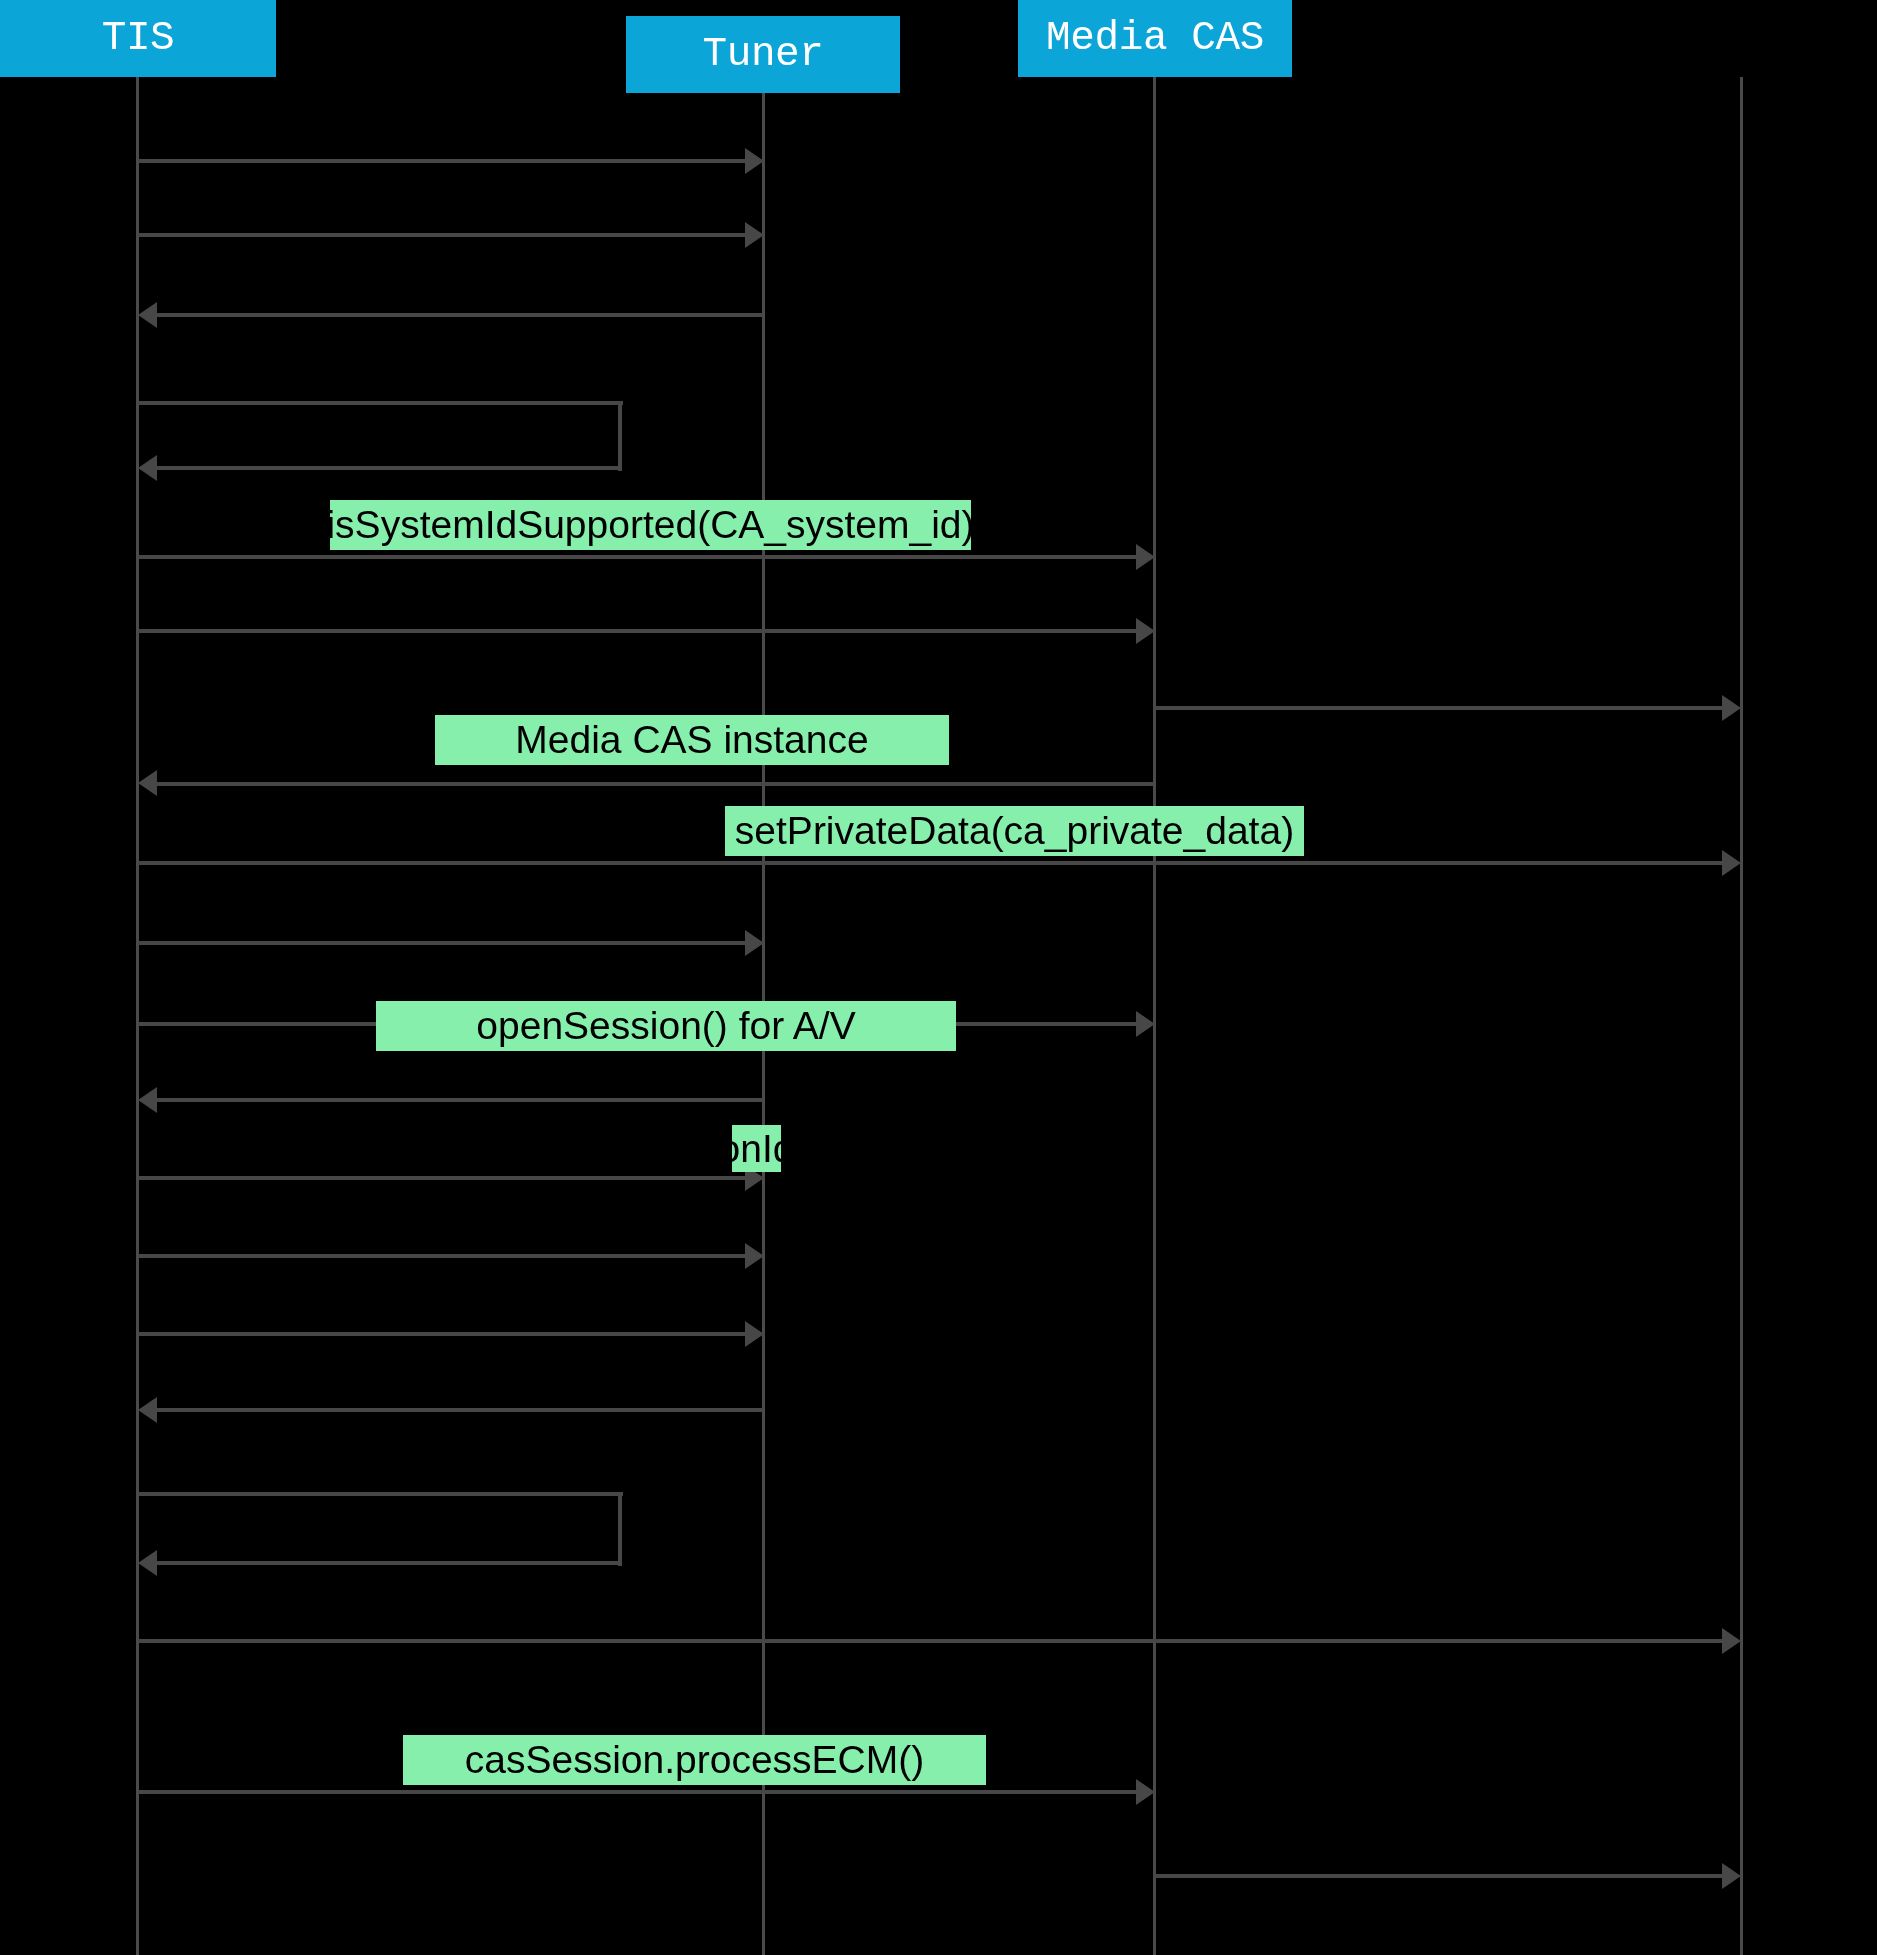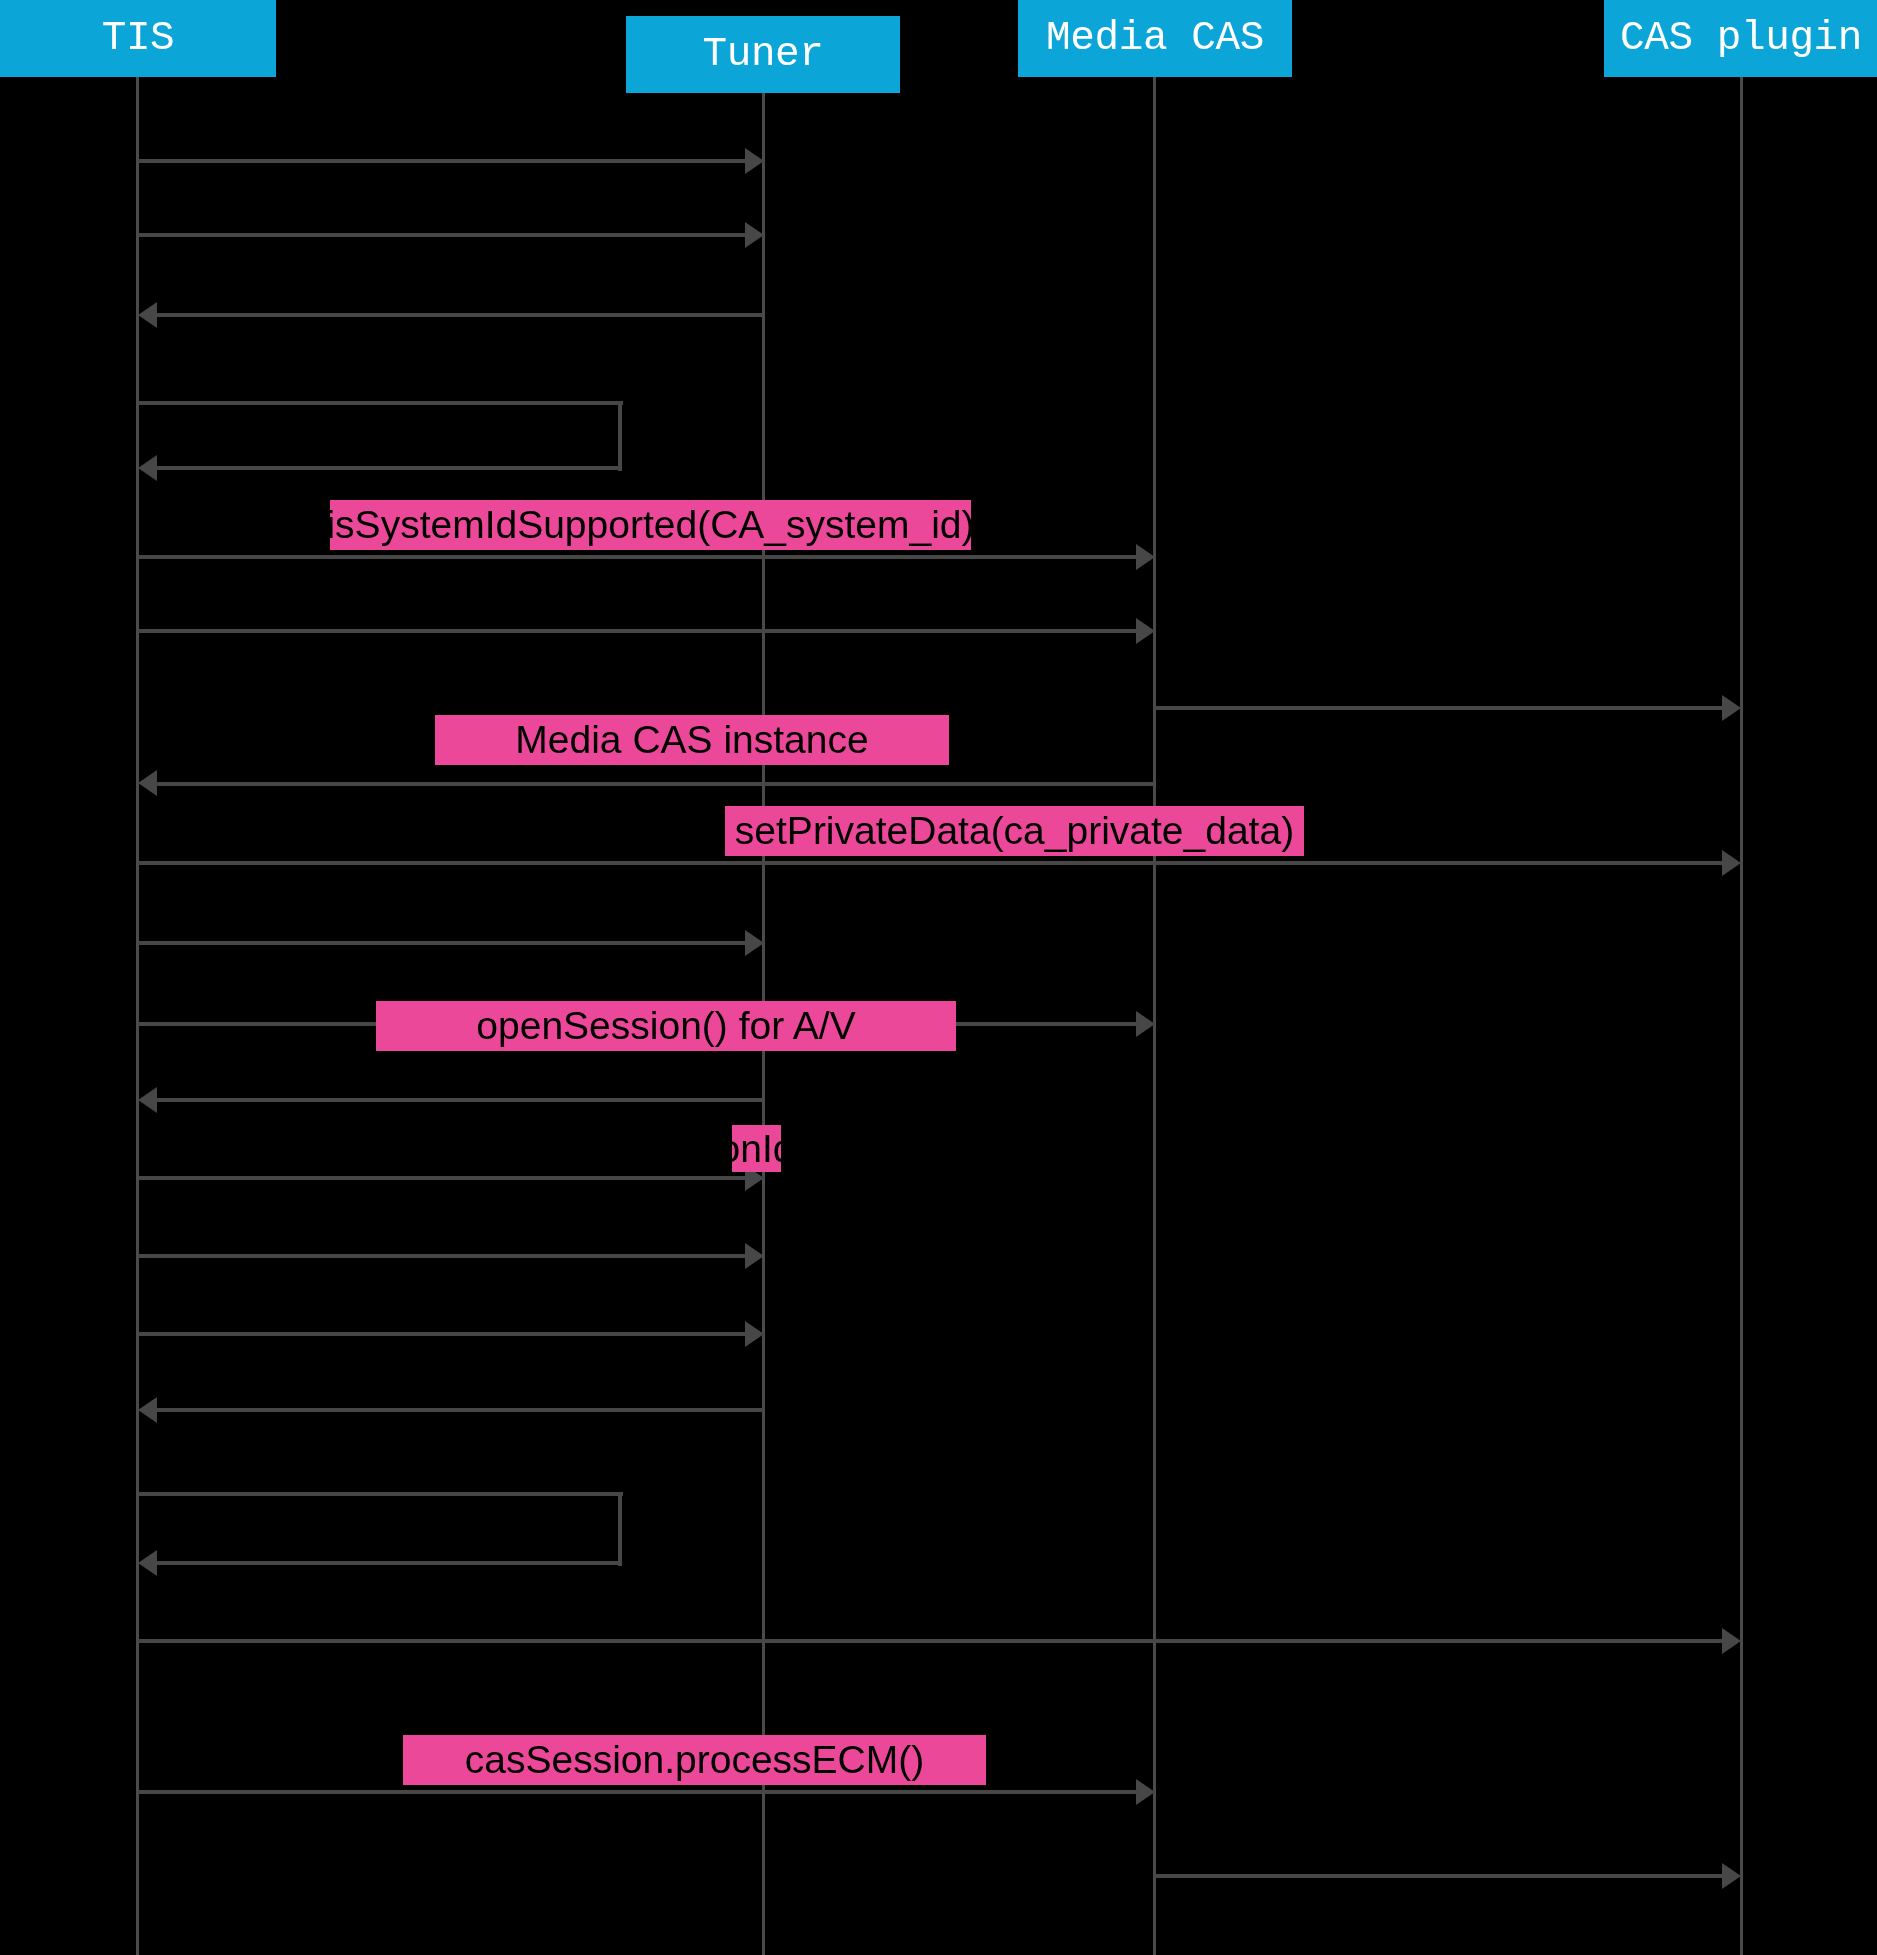--- a/index.html
+++ b/index.html
@@ -29,41 +29,40 @@
   }
   .arrow-head.left{
     border-top:13.3px solid transparent;
     border-bottom:13.3px solid transparent;
     border-right:19px solid #474747;
   }
   .self-v{
     position:absolute;width:4.3px;background:#474747;
   }
   .msg-label{
-    position:absolute;background:#ec4899;color:#000;
+    position:absolute;background:#86efac;color:#000;
     font-size:39px;line-height:1.12;
     padding:3.9px 7px;white-space:nowrap;box-sizing:border-box;
     display:flex;align-items:center;justify-content:center;
   }
   .msg-label.clip{
     overflow:hidden;
   }
 </style>
 </head>
 <body>
 
 <div id="stage">
     <div class="lifeline" style="left: 136px; top: 77px; height: 1879px;"></div>
     <div class="lifeline" style="left: 762px; top: 77px; height: 1879px;"></div>
     <div class="lifeline" style="left: 1153px; top: 77px; height: 1879px;"></div>
     <div class="lifeline" style="left: 1740px; top: 77px; height: 1879px;"></div>
     <div class="actor-box" style="left: 0px; width: 276px; top: 0px; height: 77px;">TIS</div>
     <div class="actor-box" style="left: 626px; width: 274px; top: 16px; height: 77px;">Tuner</div>
     <div class="actor-box" style="left: 1018px; width: 274px; top: 0px; height: 77px;">Media CAS</div>
-    <div class="actor-box" style="left: 1604px; width: 274px; top: 0px; height: 77px;">CAS plugin</div>
     <div class="msg-line" style="left: 138px; top: 159px; width: 607px;"></div>
     <div class="arrow-head right" style="left: 745px; top: 148px;"></div>
     <div class="msg-line" style="left: 138px; top: 233px; width: 607px;"></div>
     <div class="arrow-head right" style="left: 745px; top: 222px;"></div>
     <div class="msg-line" style="left: 156px; top: 313px; width: 607px;"></div>
     <div class="arrow-head left" style="left: 138px; top: 302px;"></div>
     <div class="msg-line" style="left: 138px; top: 401px; width: 485px;"></div>
     <div class="self-v" style="left: 618px; top: 401px; height: 70px;"></div>
     <div class="msg-line" style="left: 156px; top: 466px; width: 466px;"></div>
     <div class="arrow-head left" style="left: 138px; top: 455px;"></div>

